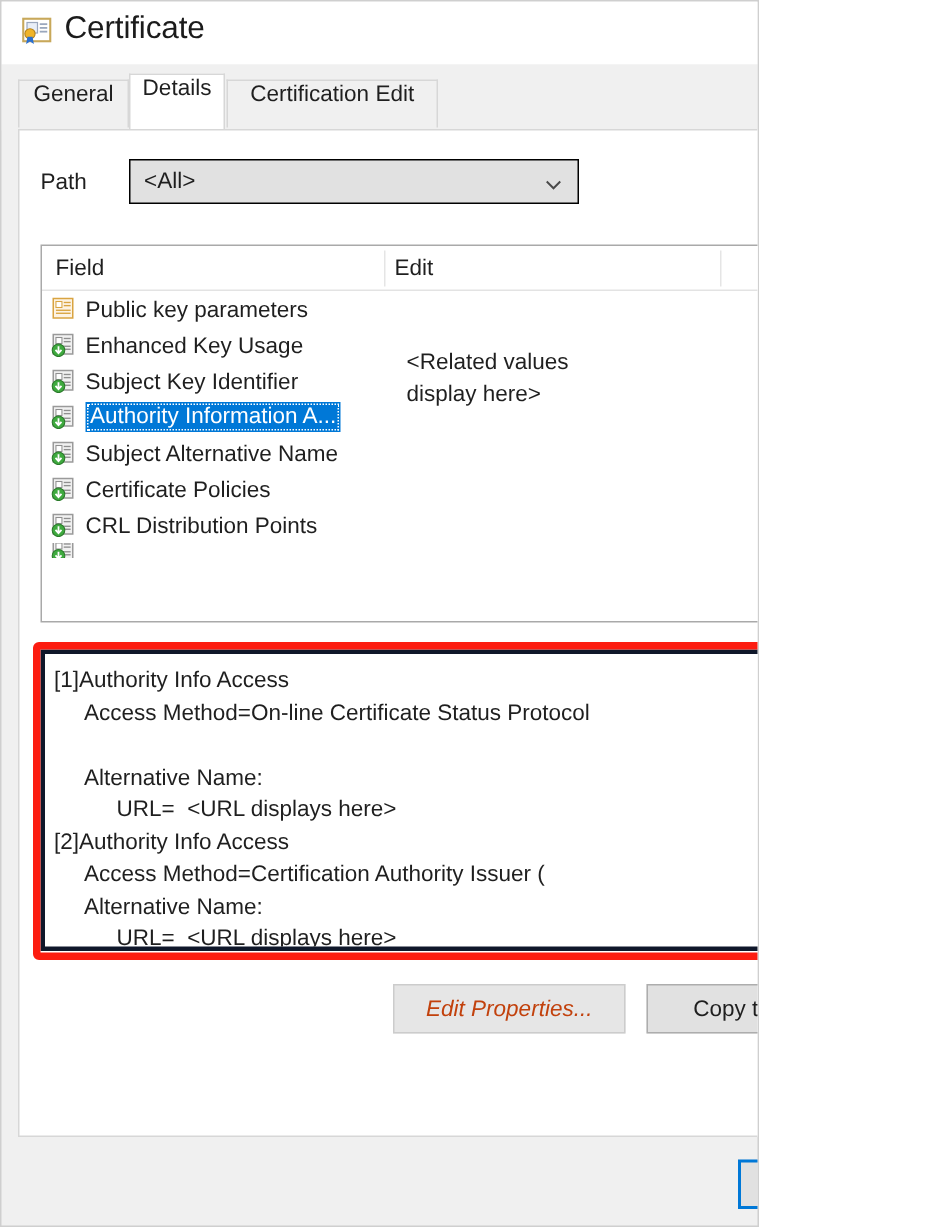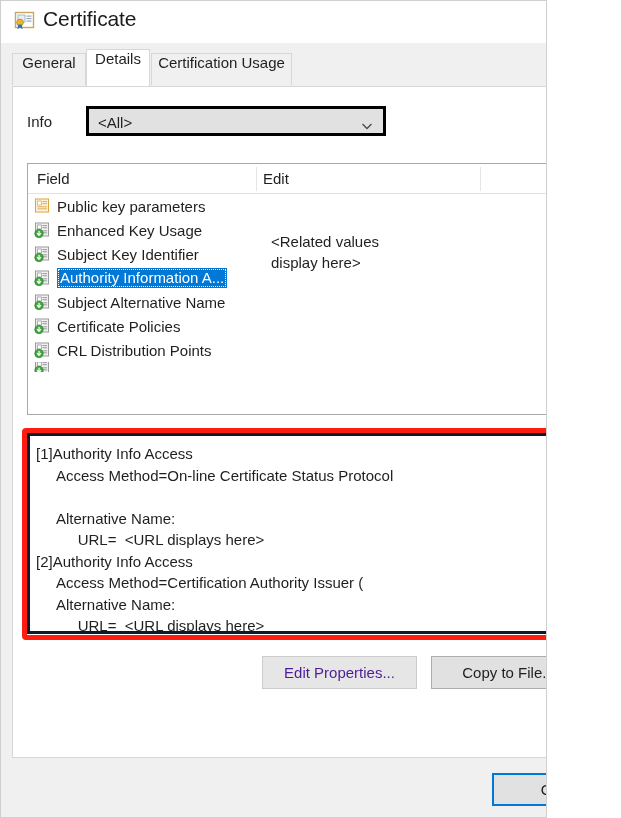--- a/index.html
+++ b/index.html
@@ -7,21 +7,21 @@
     padding: 0;
     background: #ffffff;
   }
   body {
     font-family: "Liberation Sans", sans-serif;
     -webkit-font-smoothing: antialiased;
   }
 
   #dialog {
     position: relative;
-    width: 547px;
+    width: 506px;
     height: 818px;
     background: #f0f0f0;
     box-sizing: border-box;
     overflow: hidden;
     border: 1px solid #cfcfcf;
   }
 
   
   #titlebar {
     position: absolute;
@@ -108,21 +108,21 @@
     left: 26px; top: 112px;
     font-size: 15px;
     color: #1f1f1f;
     z-index: 3;
   }
   #show-combo {
     position: absolute;
     left: 85px; top: 105px;
     width: 300px; height: 30px;
     background: #e1e1e1;
-    border: 3px solid #000000;
+    border: 1px solid #000000;
     box-sizing: border-box;
     z-index: 3;
     cursor: default;
   }
   #show-combo-value {
     position: absolute;
     left: 9px; top: 5px;
     font-size: 15px;
     color: #1f1f1f;
   }
@@ -282,23 +282,24 @@
     font-size: 15px;
     color: #1f1f1f;
     display: flex;
     align-items: center;
     justify-content: center;
     cursor: default;
     z-index: 3;
     white-space: nowrap;
   }
   .btn.disabled {
-    color: #4c1d95;
+    color: #c2410c;
     border-color: #cccccc;
     background: #e6e6e6;
+    font-style: italic;
   }
   #btn-edit {
     left: 261px; top: 655px;
     width: 155px; height: 33px;
   }
   #btn-copy {
     left: 430px; top: 655px;
     width: 155px; height: 33px;
   }
   #btn-ok {
@@ -335,27 +336,27 @@
   </div>
 
   <div id="tabstrip">
     <div class="tab" id="tab-general">
       <span>General</span>
     </div>
     <div class="tab selected" id="tab-details">
       <span>Details</span>
     </div>
     <div class="tab" id="tab-certpath">
-      <span>Certification Usage</span>
+      <span>Certification Edit</span>
     </div>
   </div>
 
   <div id="tabpanel"></div>
 
-  <span id="show-label">Info</span>
+  <span id="show-label">Path</span>
   <div id="show-combo">
     <span id="show-combo-value">&lt;All&gt;</span>
     <span id="show-combo-arrow">
       <svg width="12" height="12" viewBox="0 0 12 12">
         <path d="M1.5 4 L6 8.5 L10.5 4" stroke="#4a4a4a" stroke-width="1.3" fill="none"></path>
       </svg>
     </span>
   </div>
 
   <div id="fieldlist">

